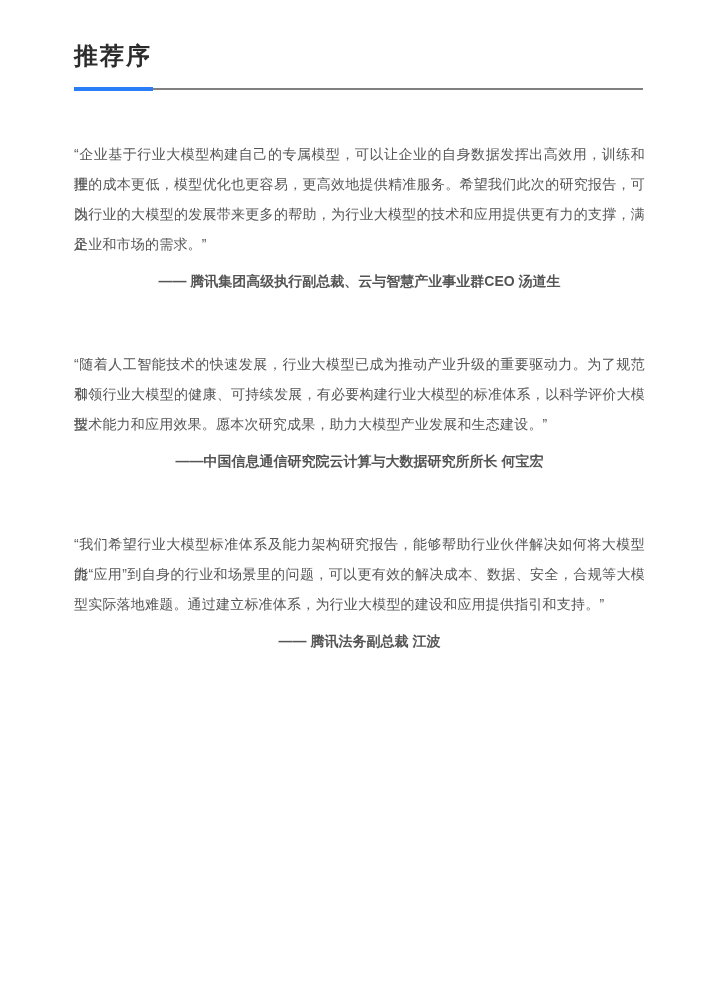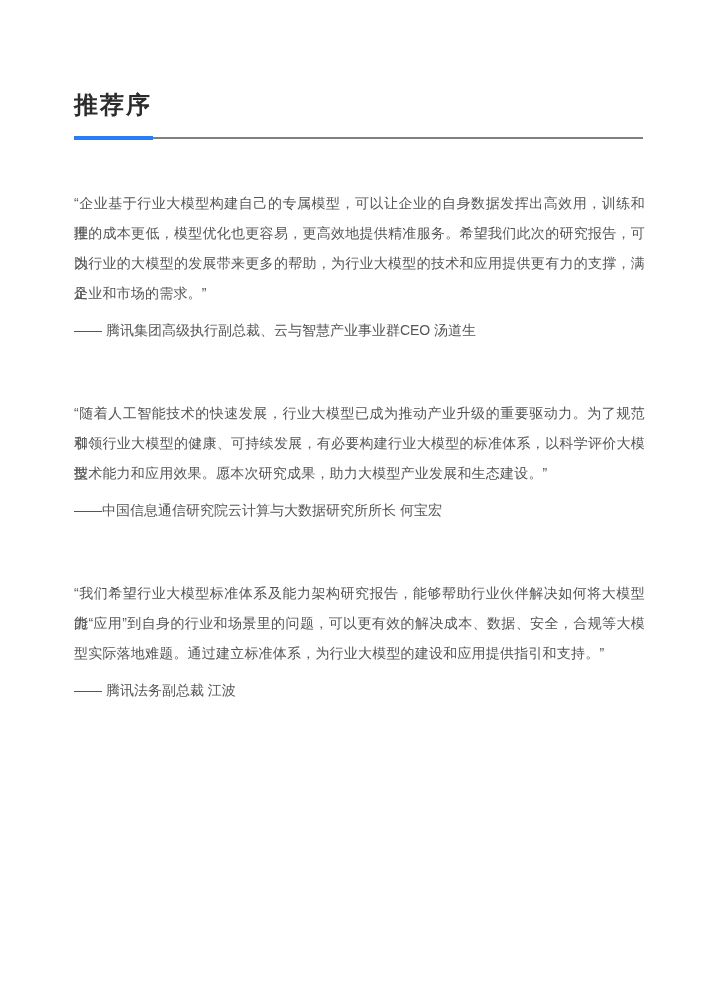--- a/index.html
+++ b/index.html
@@ -7,21 +7,21 @@
     --divider-gray:#808080;
     --body-text:#555555;
     --title-text:#2b2b2b;
     --background:#ffffff;
   }
   html,body{margin:0;padding:0;background:var(--background);}
   .page{
     position:relative;
     width:710px;height:998px;
     box-sizing:border-box;
-    padding:91px 65px 0 74px;
+    padding:42px 65px 0 74px;
     background:var(--background);
     font-family:"Liberation Sans","DejaVu Sans",sans-serif;
     overflow:hidden;
   }
   .page-title{
     margin:0;
     font-size:24px;
     line-height:28px;
     font-weight:bold;
     color:var(--title-text);
@@ -60,22 +60,23 @@
     letter-spacing:0.2px;
   }
   .q-line.q-last{
     text-align:right;
     text-align-last:left;
   }
   .attribution{
     margin-top:10px;
     line-height:24px;
     font-size:14px;
-    text-align:left;
+    text-align:center;
     color:var(--body-text);
+    font-weight:bold;
   }
 </style>
 </head>
 <body>
 
 <div class="page">
 
   <h1 class="page-title">推荐序</h1>
 
   <div class="divider">

